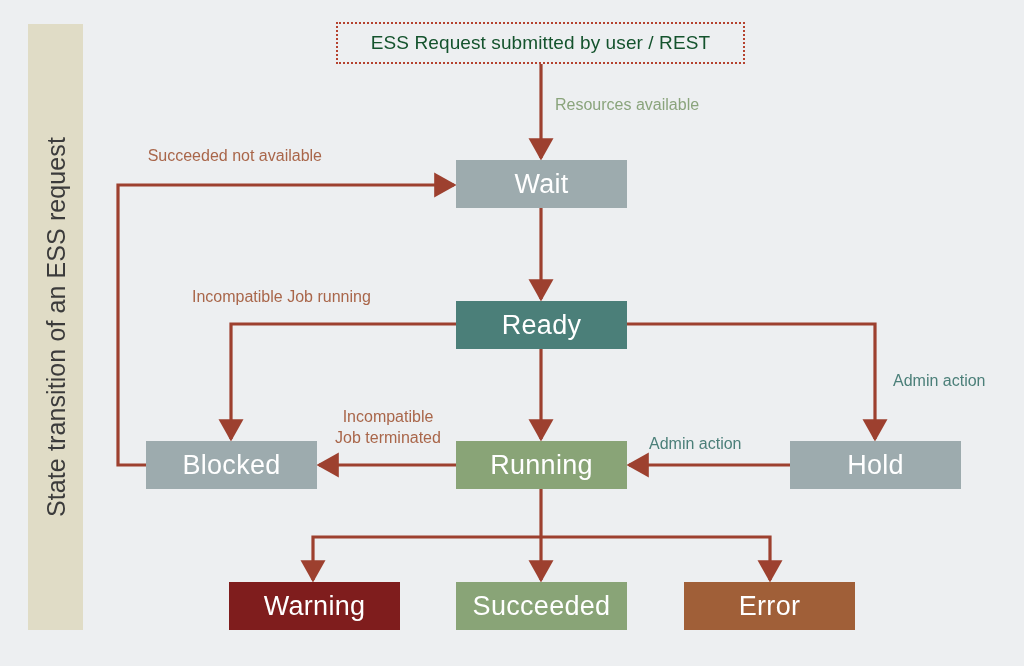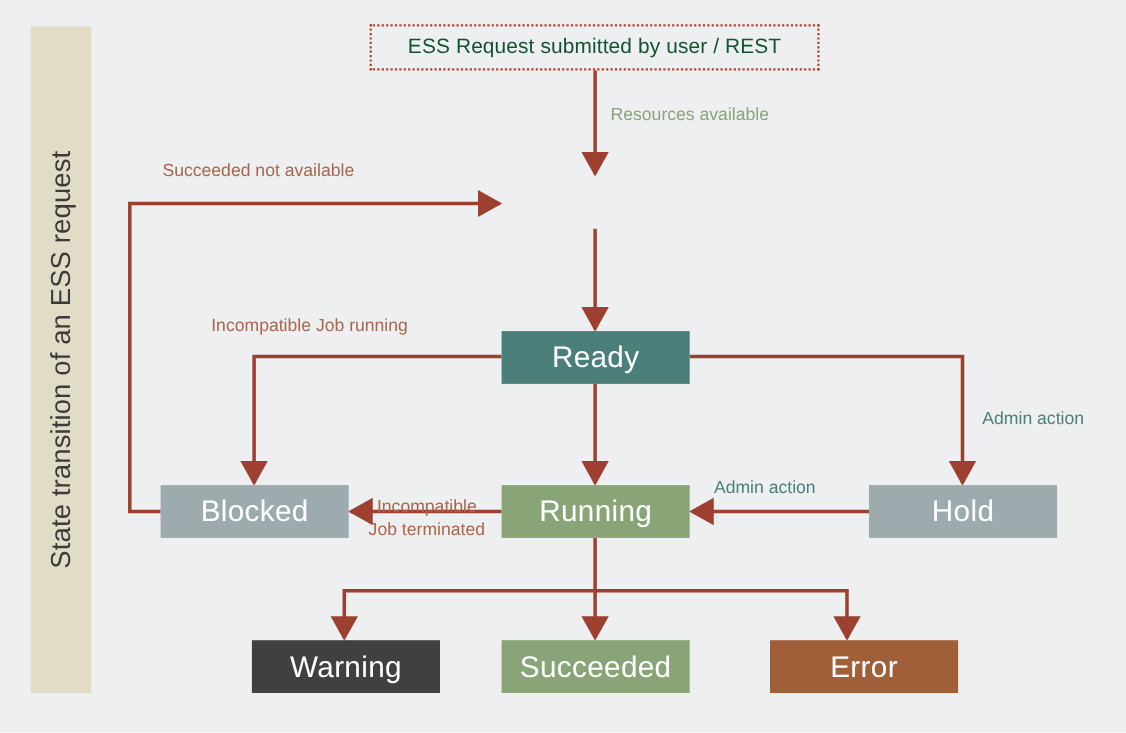--- a/index.html
+++ b/index.html
@@ -116,41 +116,42 @@
       <path d="M541,489 L541,580"></path>
 
       <path d="M541,537 L313,537 L313,580"></path>
 
       <path d="M541,537 L770,537 L770,580"></path>
     </g>
   </svg>
 
   <div class="node start" style="left:336px; top:22px; width:409px; height:42px;">ESS Request submitted by user / REST</div>
 
+  <div class="node" style="left:456px; top:160px; width:171px; height:48px; background:#9dabae;">Wait</div>
 
   <div class="node" style="left:456px; top:301px; width:171px; height:48px; background:#4b7f79;">Ready</div>
 
   <div class="node" style="left:456px; top:441px; width:171px; height:48px; background:#89a477;">Running</div>
 
   <div class="node" style="left:146px; top:441px; width:171px; height:48px; background:#9dabae;">Blocked</div>
 
   <div class="node" style="left:790px; top:441px; width:171px; height:48px; background:#9dabae;">Hold</div>
 
-  <div class="node" style="left:229px; top:582px; width:171px; height:48px; background:#404040;">Warning</div>
+  <div class="node" style="left:229px; top:582px; width:171px; height:48px; background:#7f1d1d;">Warning</div>
 
   <div class="node" style="left:456px; top:582px; width:171px; height:48px; background:#89a477;">Succeeded</div>
 
-  <div class="node" style="left:684px; top:582px; width:171px; height:48px; background:#a05f38;margin-left:16px;">Error</div>
+  <div class="node" style="left:684px; top:582px; width:171px; height:48px; background:#a05f38;">Error</div>
 
   <div class="edge-label lbl-green" style="left:555px; top:94px;">Resources available</div>
 
   <div class="edge-label lbl-brown ta-right" style="left:122px; top:145px; width:200px;">Succeeded not available</div>
 
   <div class="edge-label lbl-brown" style="left:192px; top:286px;">Incompatible Job running</div>
 
-  <div class="edge-label lbl-brown ta-center" style="left:320px; top:406px; width:136px;margin-top:44px;">Incompatible
+  <div class="edge-label lbl-brown ta-center" style="left:320px; top:406px; width:136px;">Incompatible
 Job terminated</div>
 
   <div class="edge-label lbl-teal" style="left:649px; top:433px;">Admin action</div>
 
   <div class="edge-label lbl-teal" style="left:893px; top:370px;">Admin action</div>
 
 </div>
 
 </body></html>

